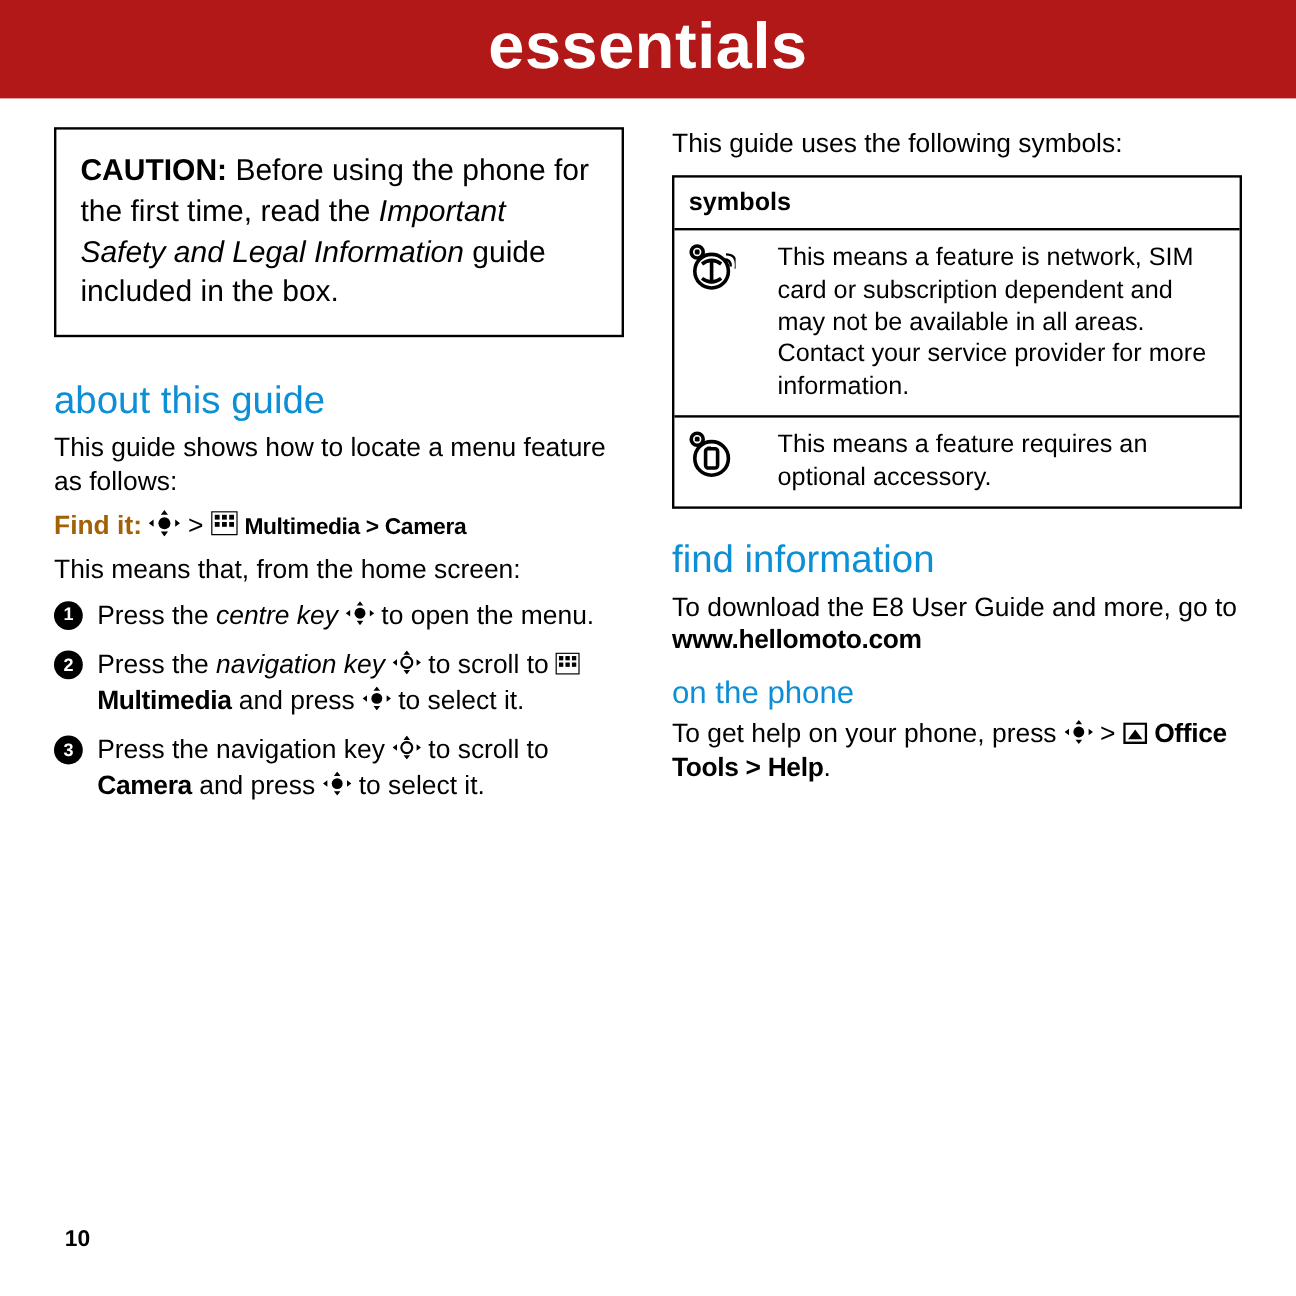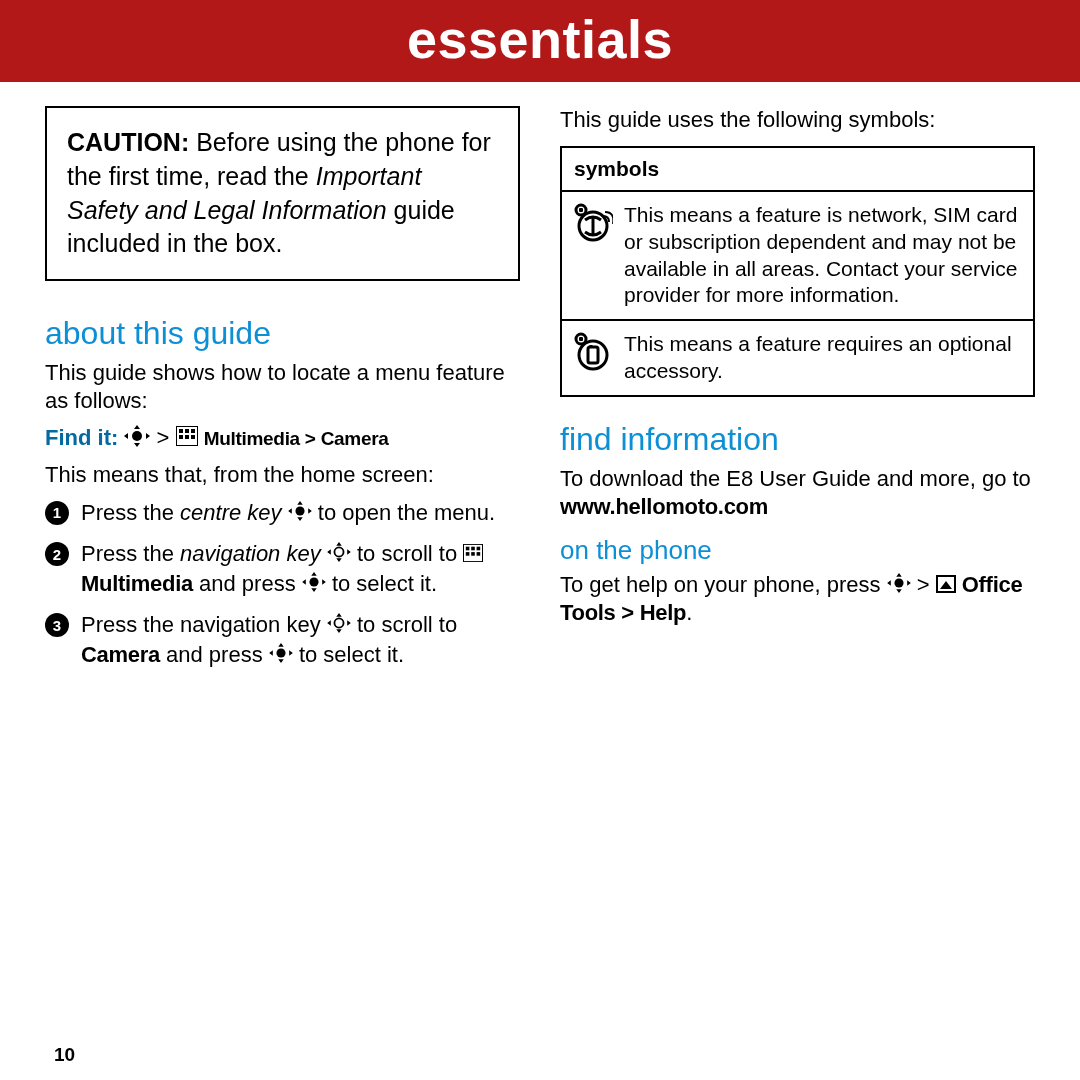--- a/index.html
+++ b/index.html
@@ -7,39 +7,39 @@
   .page { width: 1080px; height: 1080px; position: relative; }
   .banner { background: #b21818; color: #fff; text-align: center; font-weight: bold; font-size: 54px; padding: 8px 0 12px; letter-spacing: 0.5px; }
   .cols { display: flex; padding: 24px 45px 0 45px; gap: 40px; }
   .col { flex: 1; font-size: 22px; line-height: 1.25; }
   .caution-box { border: 2px solid #000; padding: 18px 20px; font-size: 25px; line-height: 1.35; margin-bottom: 32px; }
   .caution-box .c-bold { font-weight: bold; }
   .caution-box .c-italic { font-style: italic; }
   h2.section { color: #0d8fd6; font-size: 32px; font-weight: normal; margin: 8px 0 6px; }
   .body { font-size: 22px; margin-bottom: 10px; }
   .findit { margin: 10px 0 8px; }
-  .findit-label { color: #0369a1; font-weight: bold; font-size: 22px; }
+  .findit-label { color: #a16207; font-weight: bold; font-size: 22px; }
   .path-text { font-family: Arial, sans-serif; font-weight: bold; font-size: 19px; }
   .condensed { font-stretch: condensed; letter-spacing: -0.3px; }
   ol.numlist { list-style: none; margin: 10px 0 0 0; }
   ol.numlist li { display: flex; align-items: flex-start; gap: 12px; margin-bottom: 12px; font-size: 22px; line-height: 1.3; }
   .numcircle { display: inline-flex; width: 24px; height: 24px; border-radius: 50%; background: #000; color: #fff; font-weight: bold; font-size: 15px; align-items: center; justify-content: center; flex: none; margin-top: 2px; }
   .li-body { flex: 1; }
   .li-body .ital { font-style: italic; }
   .li-body .b { font-weight: bold; }
   .inline-icon { display: inline-block; vertical-align: middle; }
   .intro2 { font-size: 22px; margin-bottom: 12px; }
   .sym-table { border: 2px solid #000; width: 100%; font-size: 21px; }
   .sym-head { border-bottom: 2px solid #000; padding: 8px 12px; font-weight: bold; }
-  .sym-row { display: flex; border-bottom: 2px solid #000; }
+  .sym-row { display: flex; border-bottom: 2px solid #000; gap: 24px; }
   .sym-row:last-child { border-bottom: none; }
   .sym-cell-icon { width: 62px; padding: 10px 8px; display: flex; align-items: flex-start; justify-content: center; }
   .sym-cell-text { flex: 1; padding: 10px 12px 10px 0; line-height: 1.28; }
   h3.sub { color: #0d8fd6; font-size: 26px; font-weight: normal; margin: 14px 0 4px; }
-  .page-num { position: absolute; bottom: 14px; left: 54px; font-weight: bold; font-size: 19px; }
+  .page-num { position: absolute; bottom: 36px; left: 54px; font-weight: bold; font-size: 19px; }
   .bold { font-weight: bold; }
 </style>
 </head>
 <body>
 
 <div class="page">
   <div class="banner">essentials</div>
 
   <div class="cols">
 

